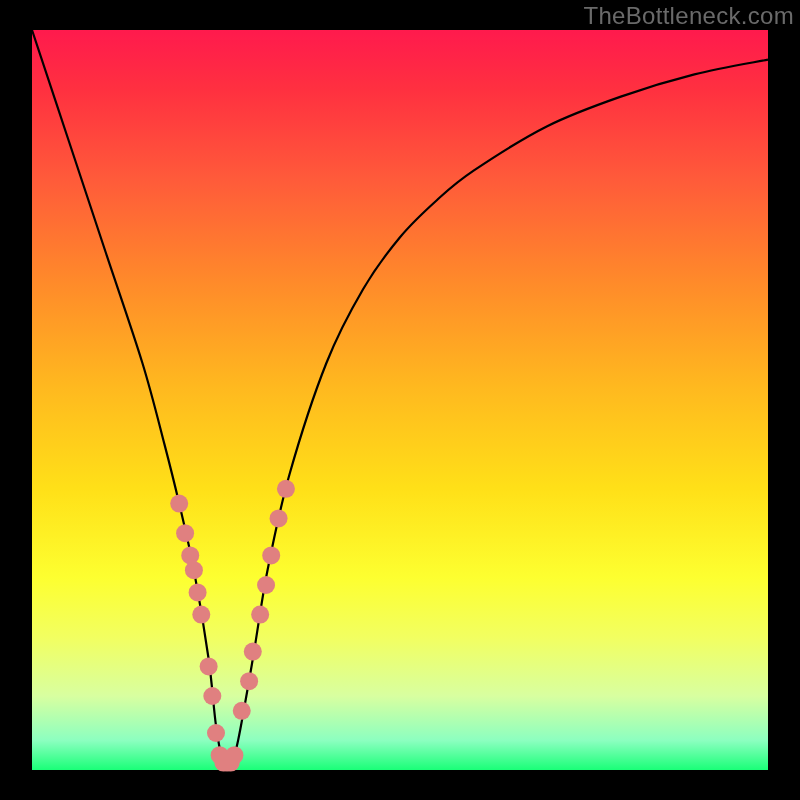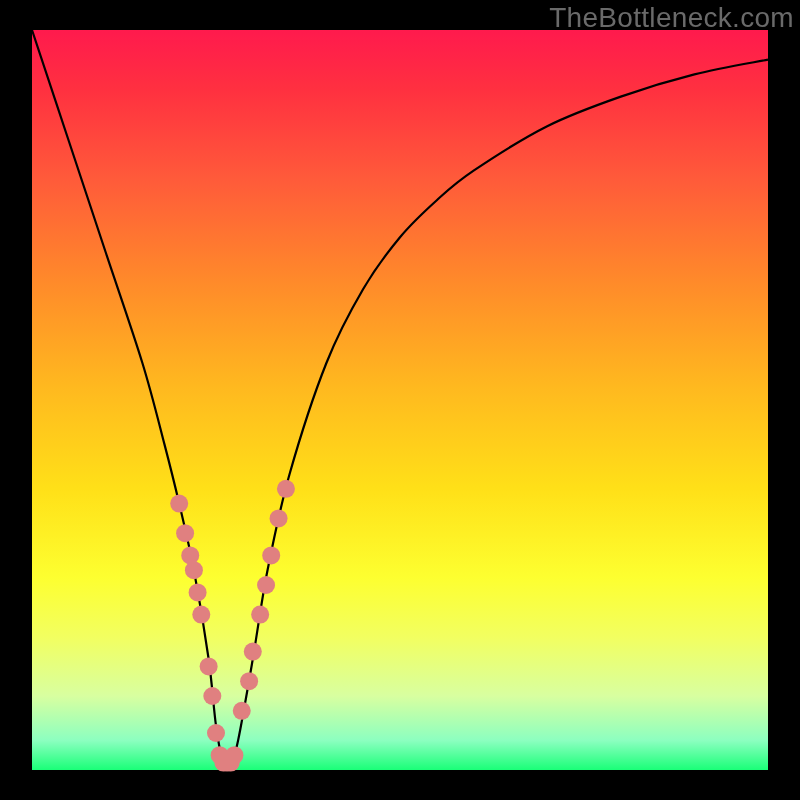--- a/index.html
+++ b/index.html
@@ -28,21 +28,21 @@
       #f2ff60 82%,
       #d8ffa0 90%,
       #8cffc0 96%,
       #1aff78 100%);
   }
   .watermark {
     position: absolute;
     top: 2px;
     right: 6px;
     color: #6a6a6a;
-    font-size: 28px;
+    font-size: 24px;
     font-weight: 500;
     letter-spacing: 0.3px;
   }
   svg.curves {
     position: absolute;
     left: 0;
     top: 0;
   }
 </style>
 </head>

